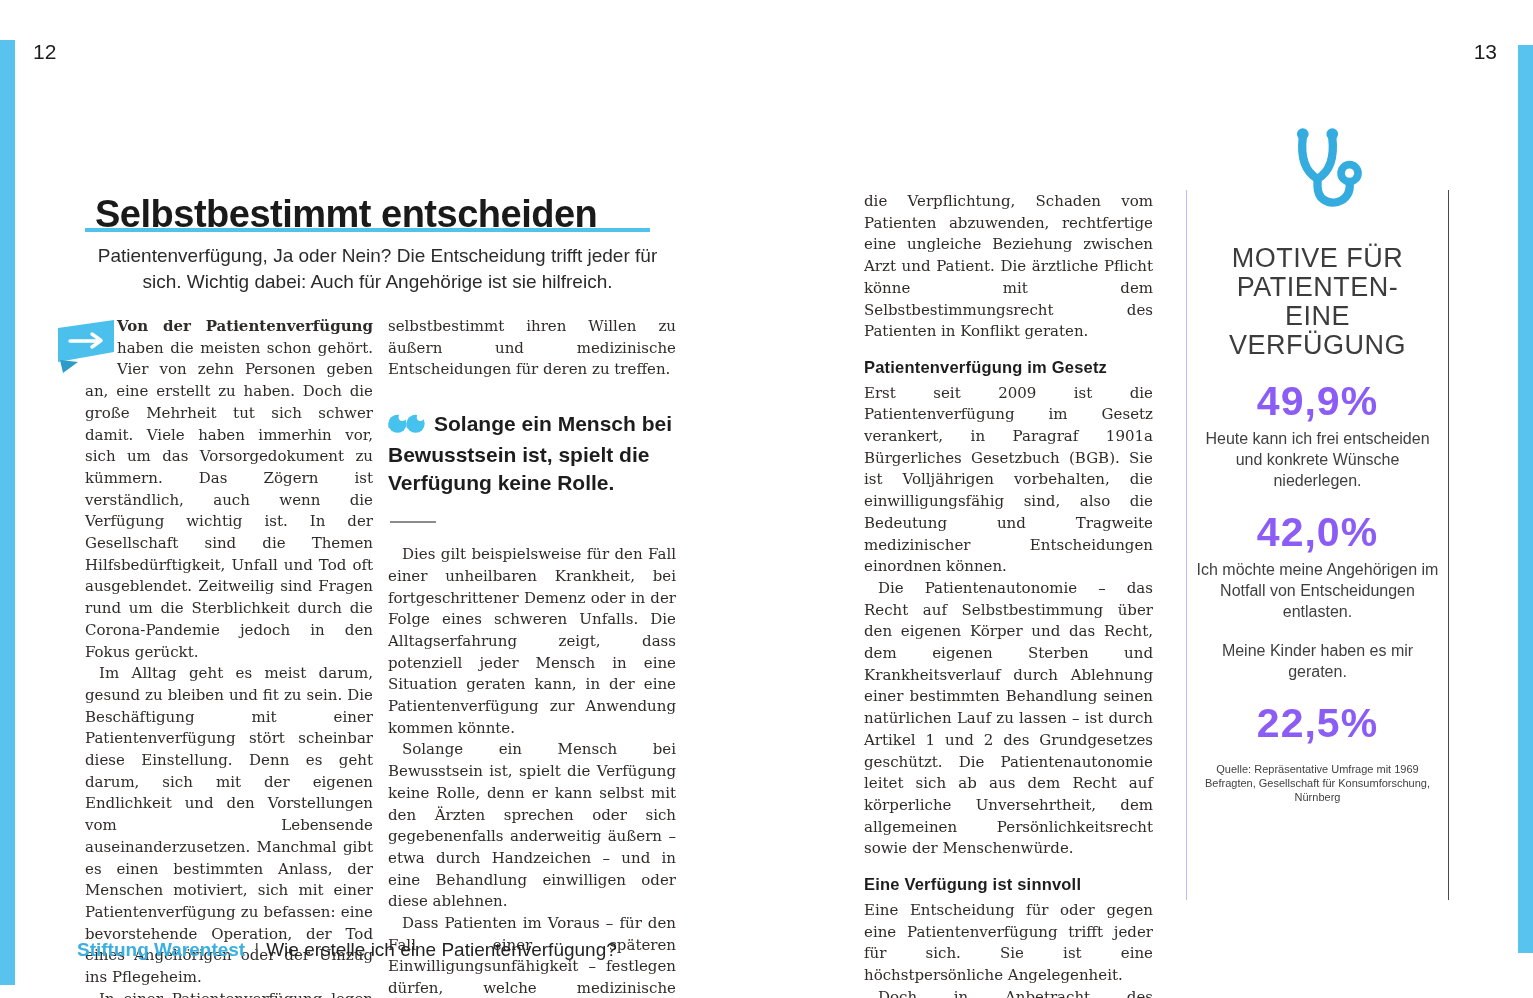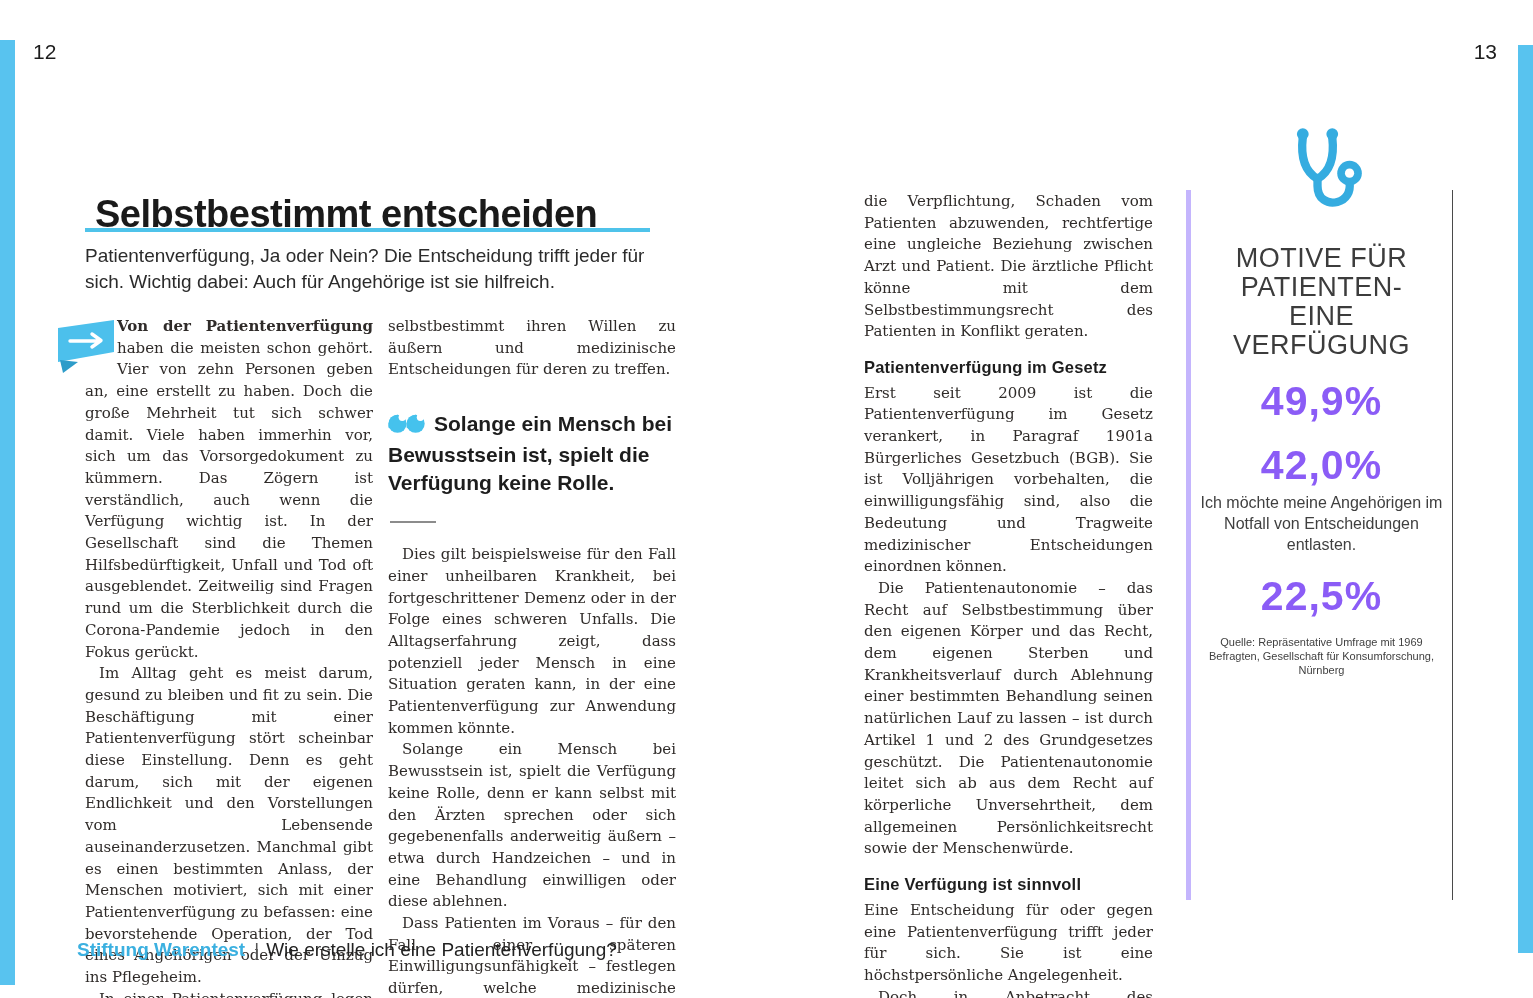--- a/index.html
+++ b/index.html
@@ -13,21 +13,21 @@
   .bar-right{right:0;top:45px;height:908px;}
   
   .pagenum{position:absolute;top:40px;font-size:21px;font-weight:500;color:#1d1d1d;}
   .pagenum-left{left:33px;}
   .pagenum-right{right:36px;}
   
   .title{position:absolute;left:85px;top:183px;font-size:38px;font-weight:bold;
     letter-spacing:-0.5px;color:#1a1a1a;white-space:nowrap;}
   .title-rule{position:absolute;left:85px;top:228px;width:565px;height:4px;background:#4fc3ea;}
   .subtitle{position:absolute;left:85px;top:243px;width:585px;font-size:19px;
-    line-height:26px;color:#2b2b2b;}
+    line-height:26px;color:#2b2b2b;text-align:center;}
   
   .col{position:absolute;width:288px;font-family:"DejaVu Serif","Liberation Serif",serif;
     font-size:15px;line-height:21.7px;color:#2f2b29;text-align:justify;}
   .col p{margin:0;}
   .col p.ind{text-indent:14px;}
   .col1{left:85px;top:316px;}
   .col2{left:388px;top:316px;}
   .col3{left:864px;top:191px;width:289px;}
   .lead{font-weight:bold;}
   .float-spacer{float:left;width:32px;height:45px;}
@@ -36,21 +36,21 @@
   .pullquote{margin-top:29px;font-family:"Liberation Sans",sans-serif;font-weight:bold;
     font-size:21px;line-height:28px;color:#1d1d1d;text-align:left;}
   .quote-ico{display:inline-block;vertical-align:-3px;margin-right:8px;}
   .quote-divider{width:46px;height:2px;background:#8c8c8c;margin:24px 0 21px 2px;}
   .col2 .after-quote{margin-top:0;}
   
   .subhead{font-family:"Liberation Sans",sans-serif;font-weight:bold;font-size:16.5px;
     color:#1d1d1d;text-align:left;margin:14px 0 4px;letter-spacing:0.2px;}
   
   .sidebar{position:absolute;left:1186px;top:190px;width:261px;height:710px;
-    border-left:5px solid #c4b5fd;border-right:1px solid #4a4a4a;text-align:center;}
+    border-left:1px solid #c4b5fd;border-right:1px solid #4a4a4a;text-align:center;}
   .steth{position:absolute;left:1281px;top:124px;width:82px;height:88px;}
   .sidebar-title{margin-top:54px;font-size:27px;font-weight:300;line-height:29px;
     color:#3c3c3c;letter-spacing:0.5px;}
   .stat{margin-top:18px;}
   .stat:first-of-type{margin-top:23px;}
   .stat-value{font-size:41px;font-weight:bold;color:#8b5cf6;line-height:46px;letter-spacing:1px;}
   .stat-label{margin:4px auto 0;font-size:16px;line-height:21px;color:#3f3f3f;width:248px;}
   .source{margin:16px auto 0;width:230px;font-size:11px;line-height:14px;color:#3f3f3f;}
   
   .footer{position:absolute;left:77px;top:939px;font-size:19px;color:#222222;text-align:right;}
@@ -128,26 +128,28 @@
 
 <aside class="sidebar">
   <div class="sidebar-title">
     <div>MOTIVE FÜR</div>
     <div>PATIENTEN-</div>
     <div>EINE</div>
     <div>VERFÜGUNG</div>
   </div>
   <div class="stat">
     <div class="stat-value">49,9%</div>
+    <div class="stat-label">Heute kann ich frei entscheiden und konkrete Wünsche niederlegen.</div>
   </div>
   <div class="stat">
     <div class="stat-value">42,0%</div>
     <div class="stat-label">Ich möchte meine Angehörigen im Notfall von Entscheidungen entlasten.</div>
   </div>
   <div class="stat">
+    <div class="stat-label">Meine Kinder haben es mir geraten.</div>
   </div>
   <div class="stat">
     <div class="stat-value">22,5%</div>
   </div>
   <div class="source">Quelle: Repräsentative Umfrage mit 1969 Befragten, Gesellschaft für Konsumforschung, Nürnberg</div>
 </aside>
 
 <div class="footer">
   <span class="brand">Stiftung Warentest</span><span class="sep">|</span><span>Wie erstelle ich eine Patientenverfügung?</span>
 </div>

